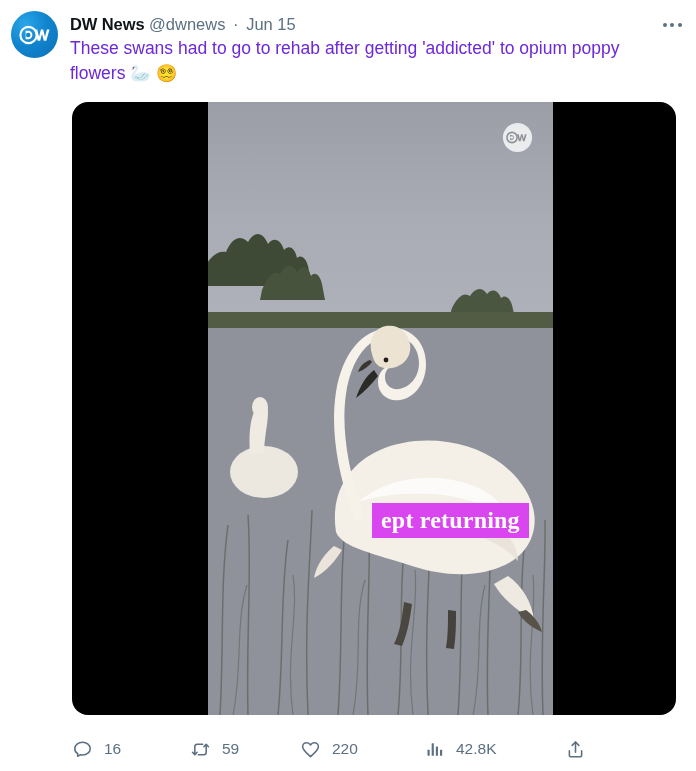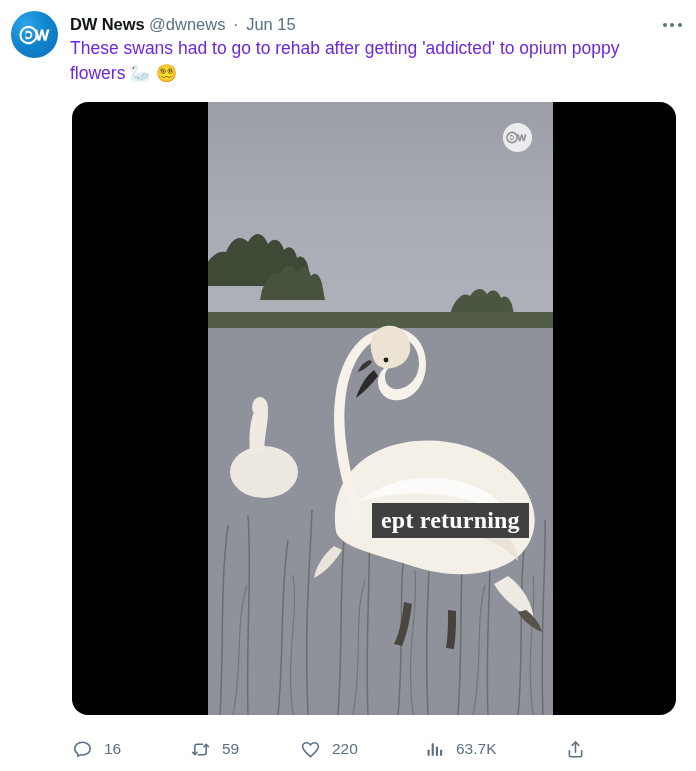--- a/index.html
+++ b/index.html
@@ -65,21 +65,21 @@
 
   .swan{position:absolute;left:0;top:0;width:345px;height:613px;}
 
   .dw-watermark{
     position:absolute;right:20px;top:20px;width:31px;height:31px;
     opacity:.88;
   }
 
   .caption{
     position:absolute;left:164px;top:401px;
-    background:#404040;color:#fff;
+    background:#d946ef;color:#fff;
     font-family:"Liberation Serif", serif;
     font-size:24px;font-weight:bold;line-height:35px;
     padding:0 9px;white-space:nowrap;letter-spacing:.2px;
   }
 
   
   .actions{
     position:absolute;left:72px;top:732px;width:604px;height:34px;
     display:flex;align-items:flex-end;
   }
@@ -232,21 +232,21 @@
 
     <div class="action a-views">
       <svg width="20" height="20" viewBox="0 0 24 24">
         <g fill="#5b7083">
           <rect x="3" y="13" width="2.6" height="7" rx=".6"></rect>
           <rect x="8" y="5" width="2.6" height="15" rx=".6"></rect>
           <rect x="13" y="9" width="2.6" height="11" rx=".6"></rect>
           <rect x="18" y="13" width="2.6" height="7" rx=".6"></rect>
         </g>
       </svg>
-      <span class="count">63.7K</span>
+      <span class="count">42.8K</span>
     </div>
 
     <div class="action a-share">
       <svg width="21" height="21" viewBox="0 0 24 24">
         <g fill="none" stroke="#5b7083" stroke-width="1.8" stroke-linecap="round" stroke-linejoin="round">
           <path d="M12 3.6v11.6"></path>
           <path d="M8.2 7.3L12 3.5l3.8 3.8"></path>
           <path d="M5 13.6v5.2a1.4 1.4 0 0 0 1.4 1.4h11.2a1.4 1.4 0 0 0 1.4-1.4v-5.2"></path>
         </g>
       </svg>

